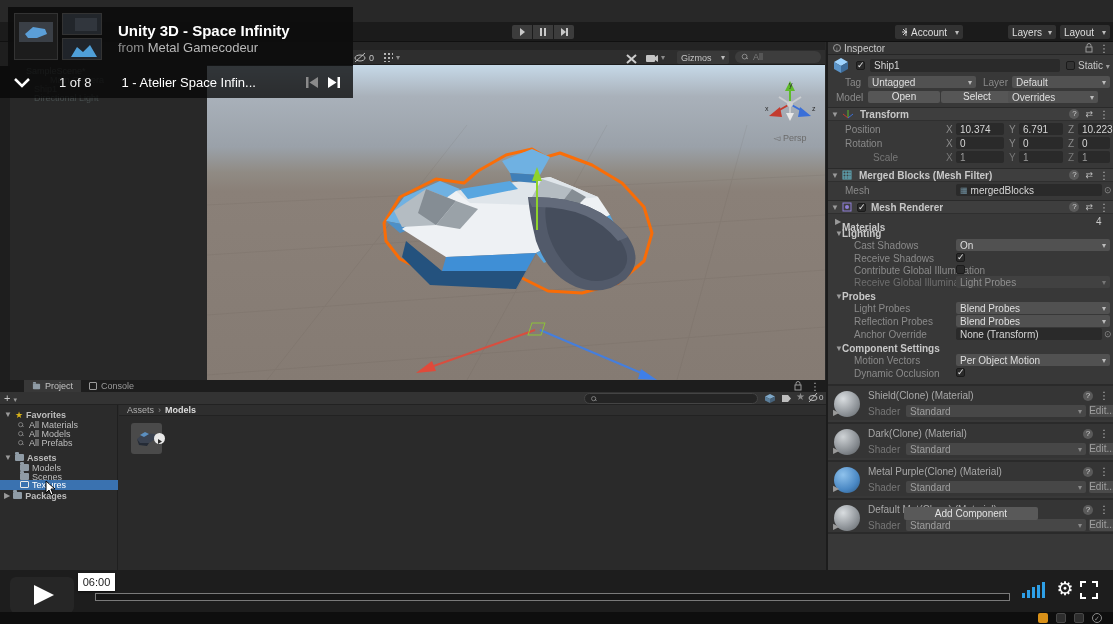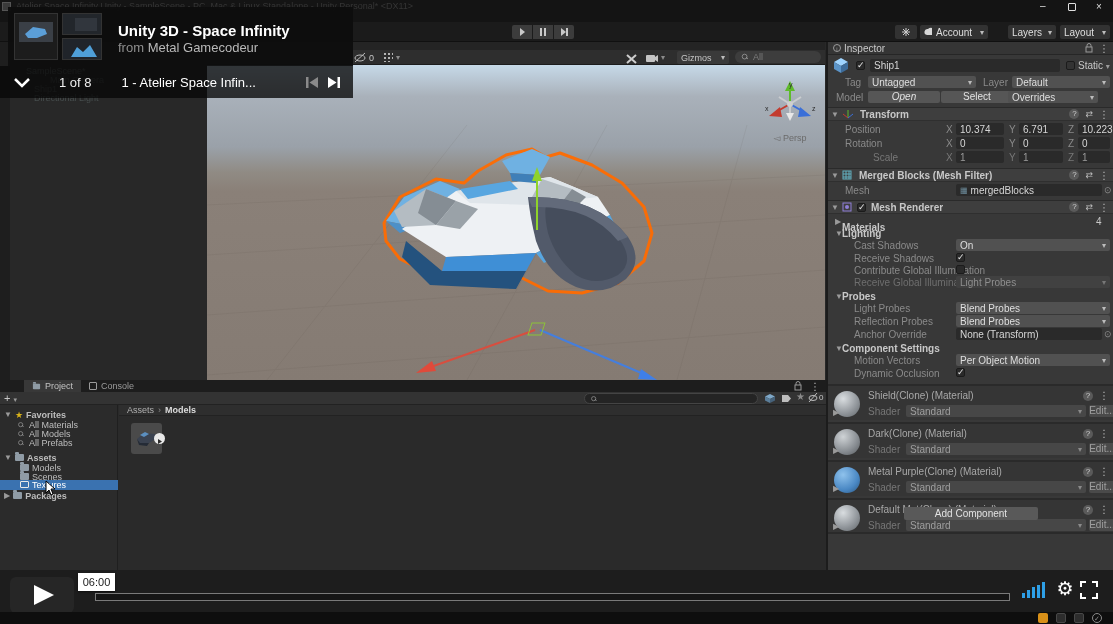--- a/index.html
+++ b/index.html
@@ -38,27 +38,20 @@
   .mag::after { content:""; position:absolute; left:6px; top:6px; width:3px; height:1px; background:#9a9a9a; transform:rotate(45deg); }
   .tabbtn { display:flex; align-items:center; gap:4px; font-size:10px; color:#c2c2c2; padding:0 8px; height:100%; }
   .vol-bar { background:#2e9fe6; width:3px; align-self:flex-end; }
   .winglyph { color:#dfdfdf; font-size:10px; }
 </style>
 </head>
 <body>
 
 <div id="stage">
 
-  <div class="r" style="left:0;top:0;width:1113px;height:22px;background:#141414;">
-    <div class="r" style="left:2px;top:2px;width:9px;height:9px;background:#3a3a3a;border:1px solid #555;"></div>
-    <div class="r txt" style="left:16px;top:1px;font-size:9px;color:#353535;">Atelier Space Infinity Unity - SampleScene - PC, Mac &amp; Linux Standalone - Unity Personal* &lt;DX11&gt;</div>
-    <div class="r winglyph" style="left:1040px;top:0px;">–</div>
-    <div class="r" style="left:1068px;top:3px;width:8px;height:8px;border:1px solid #dfdfdf;border-radius:1px;"></div>
-    <div class="r winglyph" style="left:1096px;top:1px;">×</div>
-  </div>
 
   <div class="r" style="left:0;top:22px;width:1113px;height:20px;background:#1b1b1b;border-bottom:1px solid #101010;">
 
     <div class="r" style="left:512px;top:3px;width:20px;height:14px;background:#3c3c3c;border-radius:2px 0 0 2px;">
       <svg width="20" height="14">
           <polygon points="8,3 13,7 8,11" fill="#c9c9c9"></polygon>
         </svg>
     </div>
     <div class="r" style="left:533px;top:3px;width:20px;height:14px;background:#3c3c3c;">
       <svg width="20" height="14">
@@ -81,21 +74,21 @@
             <line x1="8" y1="4" x2="14" y2="10"></line>
             <line x1="14" y1="4" x2="8" y2="10"></line>
           </g>
       </svg>
     </div>
     <div class="r" style="left:920px;top:3px;width:24px;height:14px;background:#323232;border-radius:2px;">
       <svg width="24" height="14">
         <path d="M7 10 a3 3 0 0 1 1-6 a4 3 0 0 1 7 1 a2.5 2.5 0 0 1 1 5 z" fill="#d8d8d8"></path>
       </svg>
     </div>
-    <div class="r drop" style="left:932px;top:3px;width:56px;height:14px;background:#323232;text-align:right;">
+    <div class="r drop" style="left:907px;top:3px;width:56px;height:14px;background:#323232;text-align:right;">
       <span>Account</span>
         <span class="arr">▾</span>
     </div>
     <div class="r drop" style="left:1008px;top:3px;width:48px;height:14px;background:#323232;">
       <span>Layers</span>
         <span class="arr">▾</span>
     </div>
     <div class="r drop" style="left:1060px;top:3px;width:50px;height:14px;background:#323232;">
       <span>Layout</span>
         <span class="arr">▾</span>
@@ -294,21 +287,21 @@
         </div>
       <span class="r txt dim" style="left:155px;top:1px;">Layer</span>
       <div class="drop r" style="left:184px;top:0;width:98px;">
           <span>Default</span>
           <span class="arr">▾</span>
         </div>
     </div>
 
     <div class="r" style="left:0;top:49px;width:287px;height:13px;">
       <span class="r txt dim" style="left:8px;top:1px;">Model</span>
-      <div class="btn r" style="left:40px;top:0;width:72px;height:12px;line-height:12px;font-style:italic;"><span>Open</span></div>
+      <div class="btn r" style="left:40px;top:0;width:72px;height:12px;line-height:12px;"><span>Open</span></div>
       <div class="btn r" style="left:113px;top:0;width:72px;height:12px;line-height:12px;"><span>Select</span></div>
       <div class="drop r" style="left:180px;top:0;width:90px;">
           <span>Overrides</span>
           <span class="arr">▾</span>
         </div>
     </div>
 
     <div class="comp-head r" style="left:0;top:65px;width:287px;height:14px;">
       <span class="fold">▼</span>
       <svg width="12" height="11">

